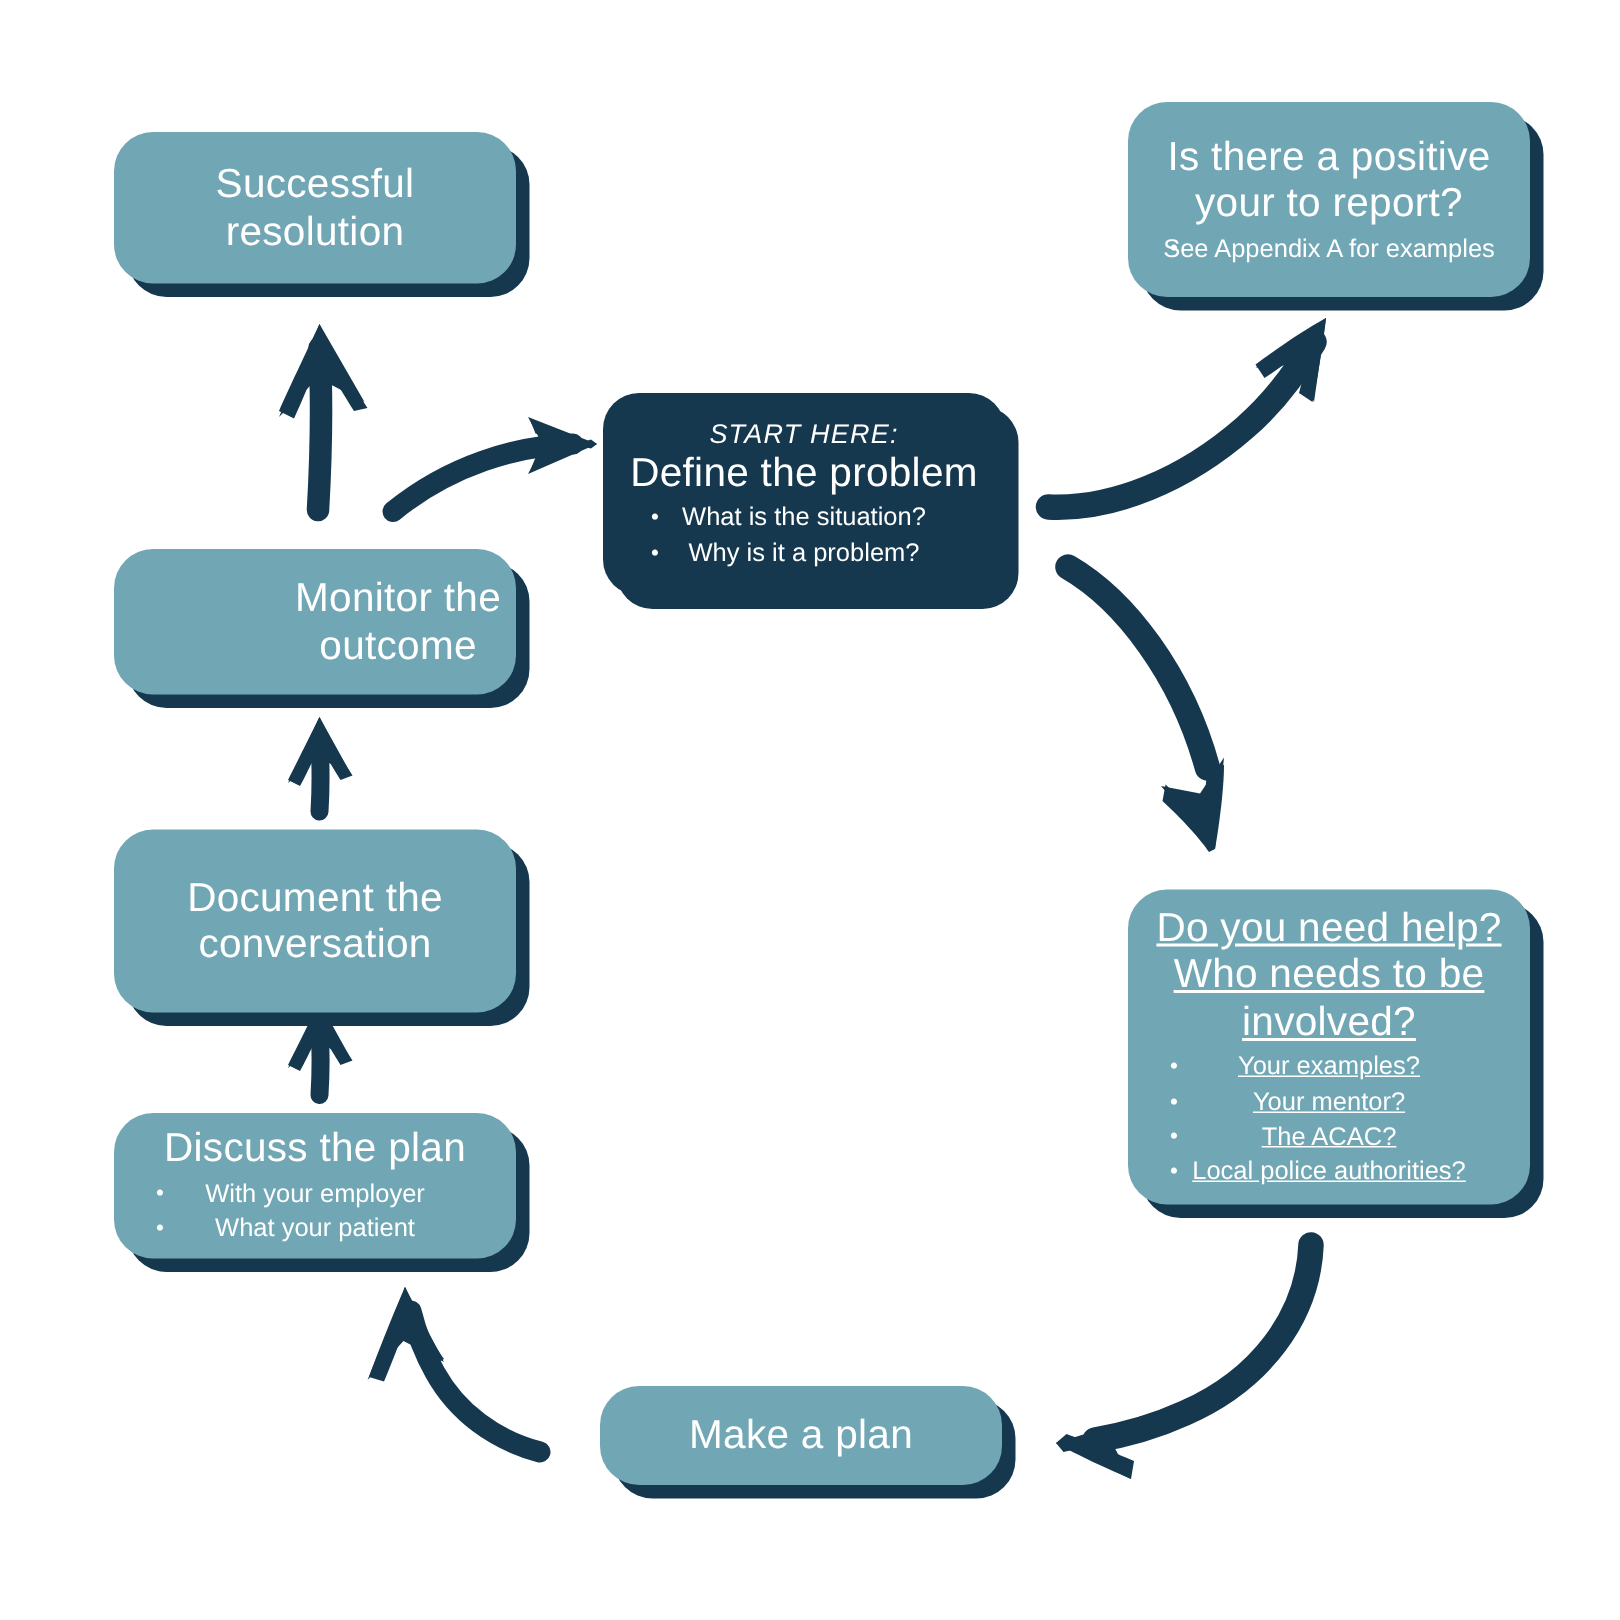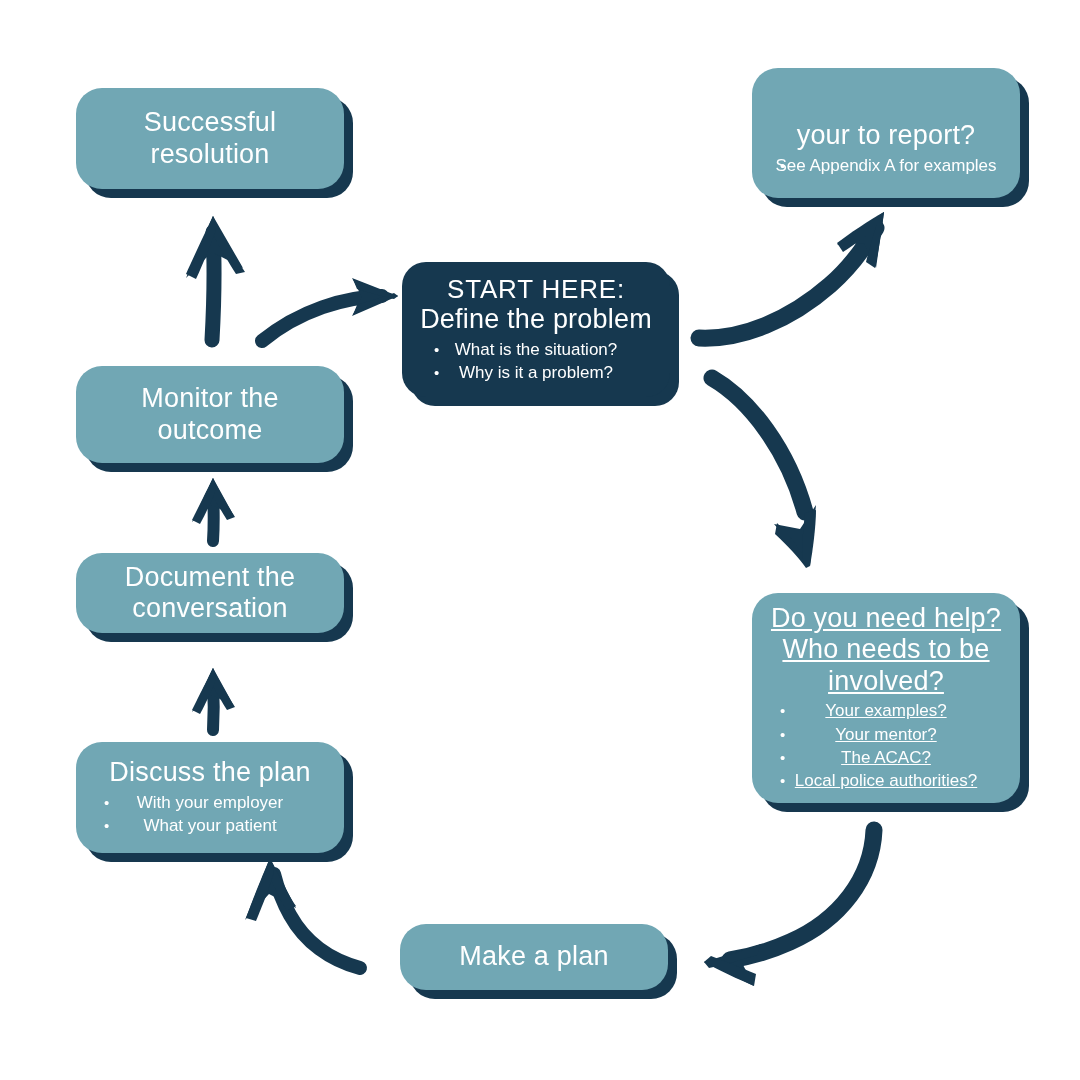--- a/index.html
+++ b/index.html
@@ -41,22 +41,23 @@
     border-radius: 24px;
   }
   .node .title {
     font-size: 27px;
     font-weight: 400;
     line-height: 1.16;
     letter-spacing: 0.2px;
     color: #ffffff;
   }
   .node .title.caps {
-    font-size: 26px;
+    font-size: 18px;
     letter-spacing: 0.8px;
+    font-style: italic;
   }
   .node ul {
     list-style: none;
     margin: 2px 0 0 0;
     padding: 0;
     width: 100%;
   }
   .node ul li {
     position: relative;
     font-size: 17px;
@@ -70,23 +71,23 @@
     left: 18px;
     top: 0;
     font-size: 15px;
     line-height: 1.55;
   }
   .node.start ul li .bullet { left: 22px; }
   .node.wide ul li .bullet { left: 18px; }
 
   
   #box-successful   { left: 76px;  top: 88px;  width: 268px; height: 101px; }
-  #box-monitor      { left: 76px;  top: 366px; width: 268px; height: 97px; }
-  #box-document     { left: 76px;  top: 553px; width: 268px; height: 80px; justify-content: center; }
-  #box-discuss      { left: 76px;  top: 742px; width: 268px; height: 111px; }
+  #box-monitor      { left: 76px;  top: 366px; width: 268px; height: 97px; align-items: flex-end; }
+  #box-document     { left: 76px;  top: 553px; width: 268px; height: 122px; justify-content: center; }
+  #box-discuss      { left: 76px;  top: 742px; width: 268px; height: 97px; }
   #box-makeplan     { left: 400px; top: 924px; width: 268px; height: 66px; }
   #box-start        { left: 402px; top: 262px; width: 268px; height: 135px; }
   #box-duty         { left: 752px; top: 68px;  width: 268px; height: 130px; }
   #box-help         { left: 752px; top: 593px; width: 268px; height: 210px; text-decoration: underline; }
 
   
   .arrow-layer {
     position: absolute;
     left: 0; top: 0;
     width: 1080px; height: 1080px;
@@ -208,21 +209,21 @@
       </li>
       <li>
         <span class="bullet">•</span>
         <span>Why is it a problem?</span>
       </li>
     </ul>
   </div>
 
   <div class="node" id="box-duty">
     <div class="title">
-      <br>
+      <span>Is there a positive</span><br>
       <span>your to report?</span>
     </div>
     <ul>
       <li>
         <span class="bullet">•</span>
         <span>See Appendix A for examples</span>
       </li>
     </ul>
   </div>
 

